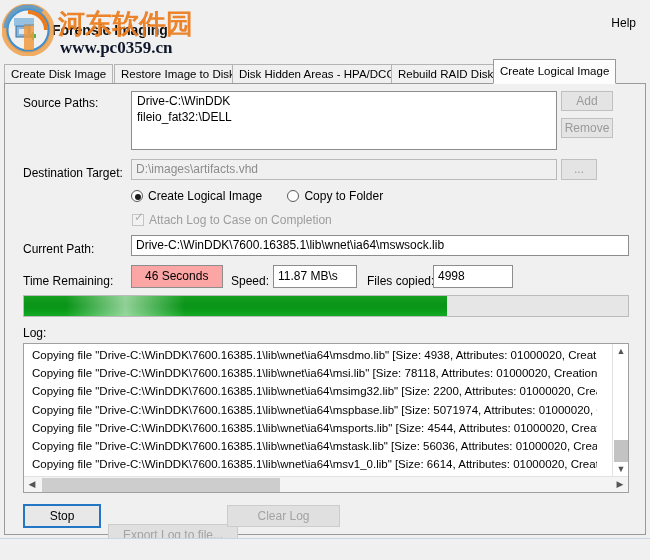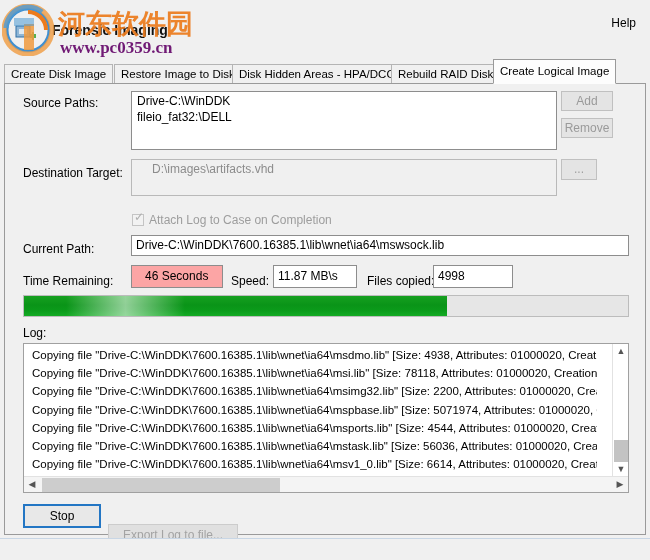--- a/index.html
+++ b/index.html
@@ -31,21 +31,21 @@
   #watermark { position:absolute; left:0; top:0; width:240px; height:58px; pointer-events:none; }
   #wm-cn {
     position:absolute; left:58px; top:6px;
     font-family:"DejaVu Sans", sans-serif;
     font-size:27px; font-weight:bold; color:#ec7b1c;
     white-space:nowrap; opacity:.92;
   }
   #wm-url {
     position:absolute; left:60px; top:38px;
     font-family:"Liberation Serif", serif;
-    font-size:17px; font-weight:bold; color:#701a75;
+    font-size:17px; font-weight:bold; color:#0f172a;
     white-space:nowrap;
   }
   #wm-mark { position:absolute; left:2px; top:4px; width:56px; height:52px; }
 
   
   #tabstrip { position:absolute; left:4px; top:59px; width:642px; height:24px; }
   .tab {
     position:absolute; top:5px; height:19px;
     background:#f0f0f0;
     border:1px solid #b4b4b4;
@@ -85,24 +85,24 @@
     position:absolute; height:20px; width:52px;
     background:#e4e4e4; border:1px solid #c0c0c0;
     color:#9a9a9a; font-size:12px; text-align:center; line-height:18px;
   }
   #add-btn { left:556px; top:7px; }
   #remove-btn { left:556px; top:34px; }
 
   
   #dest-label { left:18px; top:82px; }
   #dest-input {
-    position:absolute; left:126px; top:75px; width:426px; height:37px;
+    position:absolute; left:126px; top:75px; width:426px; height:21px;
     background:#f0f0f0; border:1px solid #b9b9b9;
     font-family:"Liberation Sans", sans-serif; font-size:12px;
-    color:#8c8c8c; padding:0 20px; line-height:19px;
+    color:#8c8c8c; padding:0 4px; line-height:19px;
   }
   #browse-btn {
     position:absolute; left:556px; top:75px; width:36px; height:21px;
     background:#e4e4e4; border:1px solid #c0c0c0; color:#a0a0a0;
     font-size:12px; text-align:center; line-height:18px;
   }
 
   
   .radio-row { position:absolute; left:126px; top:105px; height:18px; }
   .radio { position:relative; display:inline-block; padding-left:17px; margin-right:22px;
@@ -263,20 +263,30 @@
     <div class="src-item">Drive-C:\WinDDK</div>
     <div class="src-item">fileio_fat32:\DELL</div>
   </div>
   <div class="gbtn" id="add-btn">Add</div>
   <div class="gbtn" id="remove-btn">Remove</div>
 
   <div class="lbl" id="dest-label">Destination Target:</div>
   <div id="dest-input">D:\images\artifacts.vhd</div>
   <div id="browse-btn">...</div>
 
+  <div class="radio-row">
+    <span class="radio sel">
+      <span class="dot"></span>
+      <span>Create Logical Image</span>
+    </span>
+    <span class="radio">
+      <span class="dot"></span>
+      <span>Copy to Folder</span>
+    </span>
+  </div>
 
   <div id="chk-row">
     <span class="box"></span>
     <span id="chk-label">Attach Log to Case on Completion</span>
   </div>
 
   <div class="lbl" id="cur-label">Current Path:</div>
   <div id="cur-input">Drive-C:\WinDDK\7600.16385.1\lib\wnet\ia64\mswsock.lib</div>
 
   <div class="lbl" id="time-label">Time Remaining:</div>
@@ -313,15 +323,16 @@
 
     <div id="hsb">
       <div id="hsb-left">◀</div>
       <div id="hsb-thumb"></div>
       <div id="hsb-right">▶</div>
     </div>
   </div>
 
   <div id="stop-btn">Stop</div>
   <div id="export-btn">Export Log to file...</div>
+  <div id="clear-btn">Clear Log</div>
 </div>
 
 <div id="statusbar"></div>
 
 </body></html>

